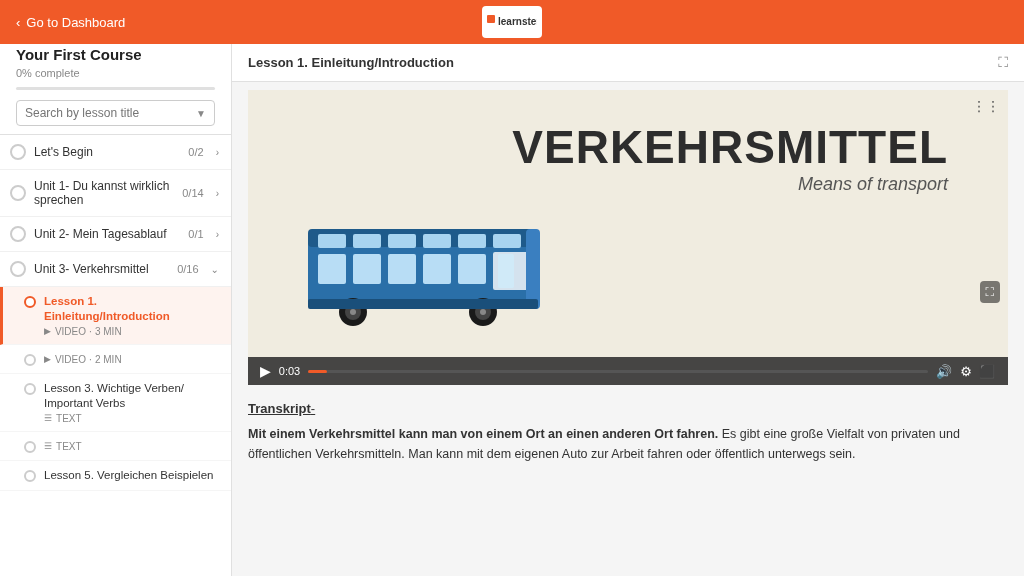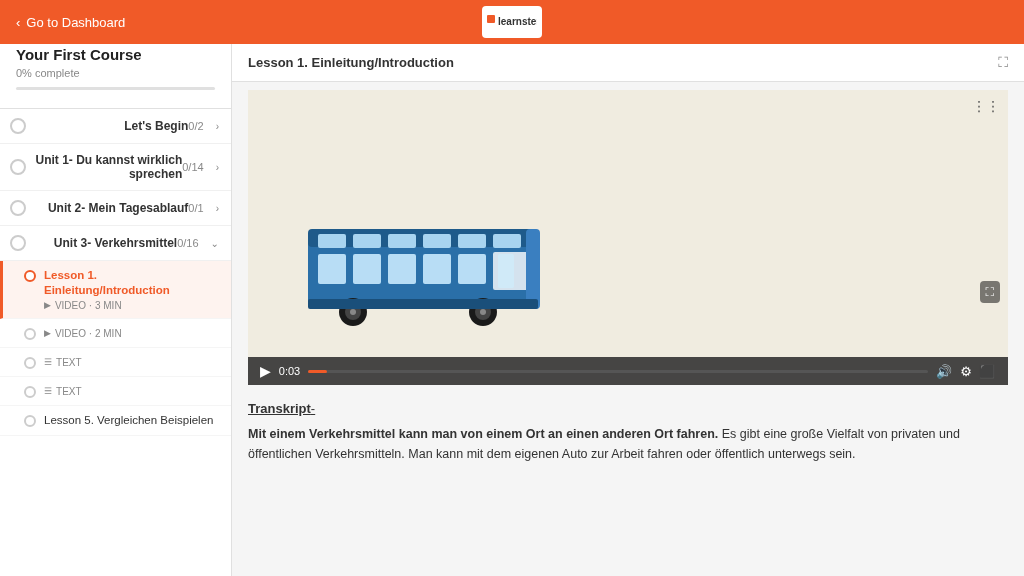--- a/index.html
+++ b/index.html
@@ -122,23 +122,22 @@
       width: 16px;
       height: 16px;
       border-radius: 50%;
       border: 2px solid #ccc;
       margin-right: 8px;
       flex-shrink: 0;
     }
     .unit-item .unit-name {
       flex: 1;
       font-size: 12px;
-      font-weight: 700;
+      font-weight: 400;
       color: #333;
-      text-align: right;
     }
     .unit-item .unit-count {
       font-size: 11px;
       color: #888;
       margin-right: 12px;
     }
     .unit-item .chevron-icon {
       font-size: 10px;
       color: #888;
     }
@@ -381,20 +380,24 @@
 
 <div id="main">
 
   <div id="sidebar">
     <div id="sidebar-header">
       <div class="course-title">Your First Course</div>
       <div class="progress-text">0% complete</div>
       <div class="progress-bar-bg">
         <div class="progress-bar-fill"></div>
       </div>
+      <div class="search-box">
+        <input type="text" placeholder="Search by lesson title" style="">
+        <span class="chevron">▼</span>
+      </div>
     </div>
 
     <div id="sidebar-list">
 
       <div class="unit-item">
         <div class="unit-circle"></div>
         <span class="unit-name">Let's Begin</span>
         <span class="unit-count">0/2</span>
         <span class="chevron-icon">›</span>
       </div>
@@ -437,20 +440,21 @@
           <div class="lesson-meta">
             <span class="meta-icon">▶</span>
             <span>VIDEO · 2 MIN</span>
           </div>
         </div>
       </div>
 
       <div class="lesson-item">
         <div class="lesson-circle"></div>
         <div class="lesson-info">
+          <div class="lesson-title">Lesson 3. Wichtige Verben/ Important Verbs</div>
           <div class="lesson-meta">
             <span class="meta-icon">☰</span>
             <span>TEXT</span>
           </div>
         </div>
       </div>
 
       <div class="lesson-item">
         <div class="lesson-circle"></div>
         <div class="lesson-info">
@@ -479,20 +483,24 @@
       <span class="expand-icon">⛶</span>
     </div>
 
     <div id="content-scroll">
 
       <div id="video-container">
         <div id="video-thumbnail">
 
           <span class="fullscreen-icon-top">⋮⋮</span>
 
+          <div class="title-area">
+            <div class="main-title">VERKEHRSMITTEL</div>
+            <div class="sub-title">Means of transport</div>
+          </div>
 
           <div class="bus-area">
             <svg class="bus-svg" viewBox="0 0 260 130" xmlns="http://www.w3.org/2000/svg">
 
               <rect x="10" y="25" width="230" height="80" rx="8" fill="#2a6fa8"></rect>
 
               <rect x="10" y="25" width="230" height="18" rx="4" fill="#1e5a8a"></rect>
 
               <rect x="20" y="30" width="28" height="14" rx="2" fill="#a8d4f0"></rect>
               <rect x="55" y="30" width="28" height="14" rx="2" fill="#a8d4f0"></rect>

